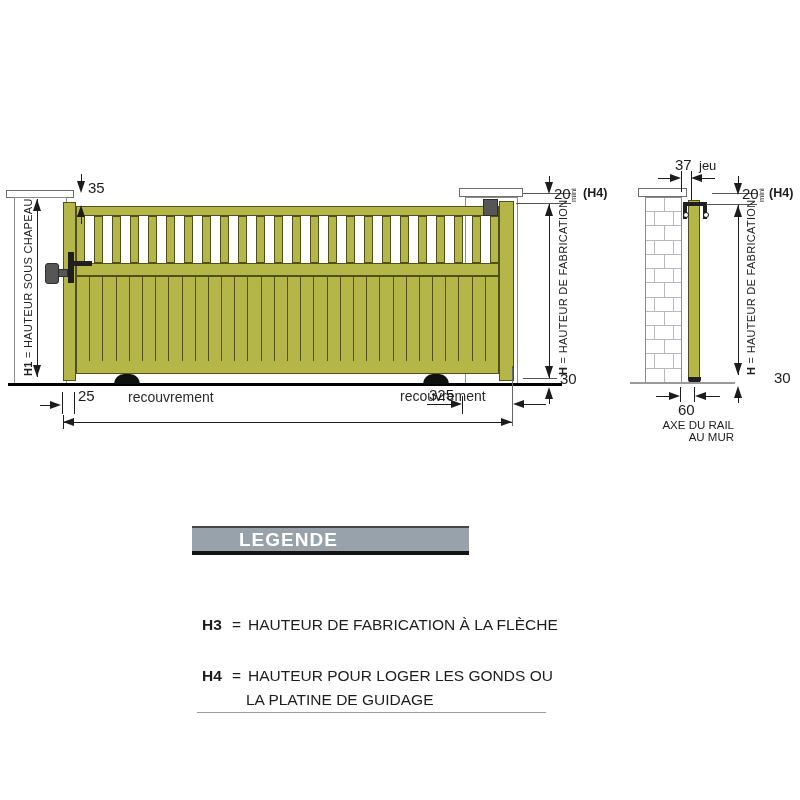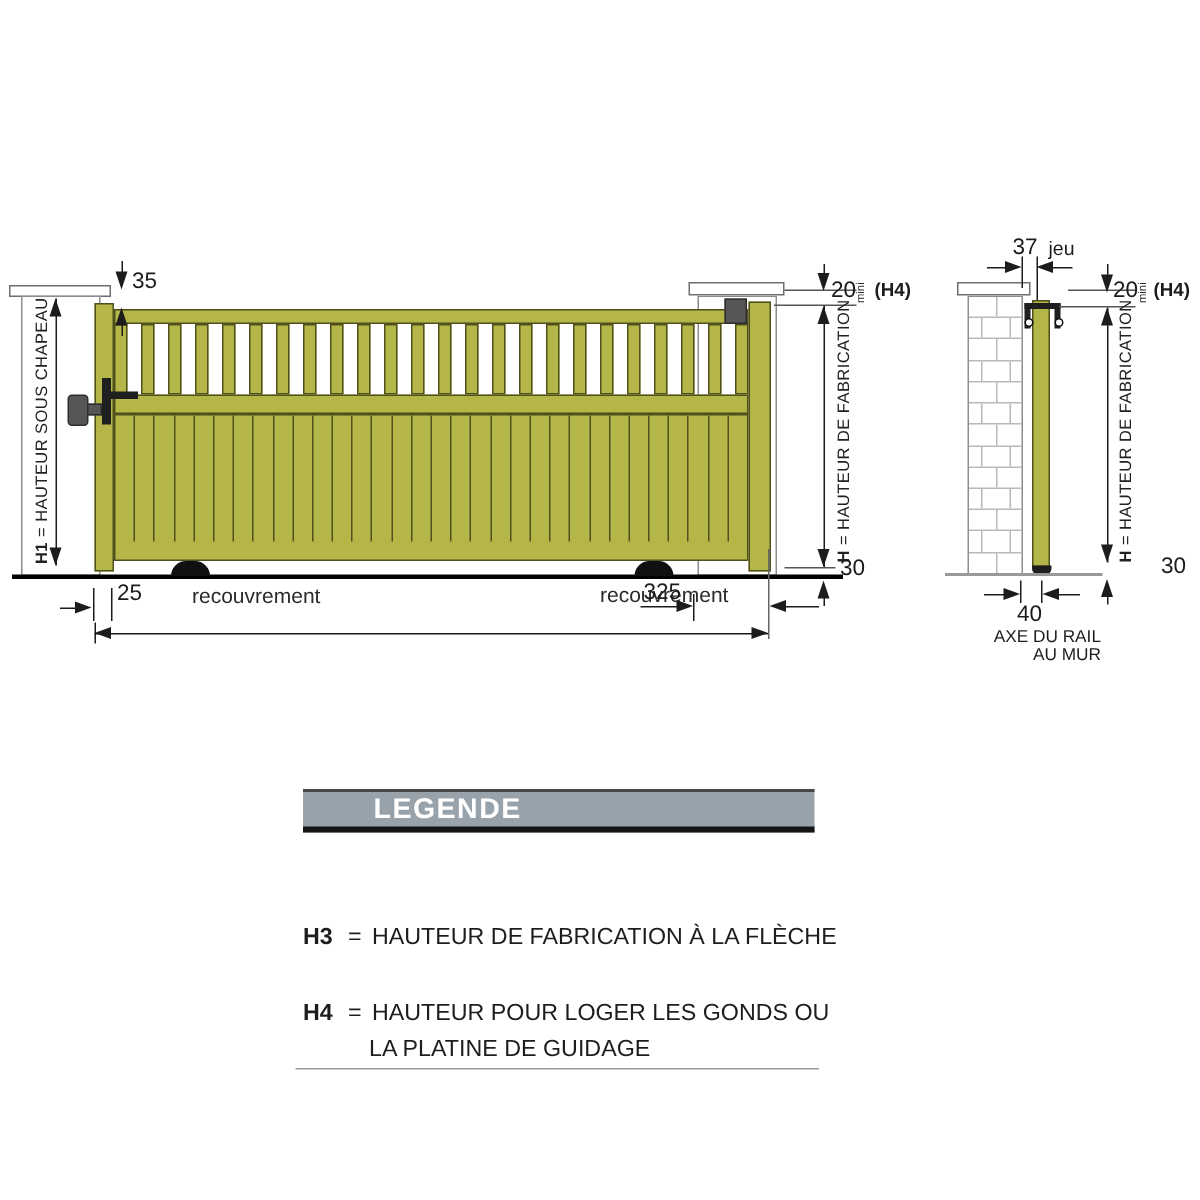--- a/index.html
+++ b/index.html
@@ -269,27 +269,27 @@
   <div class="abs ah-up" style="left:734px;top:386px;"></div>
   <div class="abs vline" style="left:738px;top:396px;height:7px;"></div>
   <div class="abs num" style="left:774px;top:370px;">30</div>
 
   <div class="abs vline" style="left:680px;top:387px;height:15px;"></div>
   <div class="abs vline" style="left:694px;top:387px;height:15px;"></div>
   <div class="abs hline" style="left:656px;top:396px;width:14px;"></div>
   <div class="abs ah-right" style="left:669px;top:392px;"></div>
   <div class="abs ah-left" style="left:695px;top:392px;"></div>
   <div class="abs hline" style="left:706px;top:396px;width:14px;"></div>
-  <div class="abs num" style="left:678px;top:402px;">40</div>
+  <div class="abs num" style="left:678px;top:402px;">60</div>
   <div class="abs" style="left:642px;top:419px;width:92px;text-align:right;font-size:11.5px;line-height:12px;white-space:nowrap;">
     <div>AXE DU RAIL</div>
     <div>AU MUR</div>
   </div>
 
-  <div class="abs" id="legend-bar" style="left:202px;top:526px;width:341px;height:23px;">
+  <div class="abs" id="legend-bar" style="left:192px;top:526px;width:277px;height:23px;">
     <div id="legend-title">LEGENDE</div>
   </div>
 
   <div class="lg-row" style="left:202px;top:616px;">
     <span class="lg-term">H3</span><span class="lg-eq">=</span><span>HAUTEUR DE FABRICATION À LA FLÈCHE</span>
   </div>
   <div class="lg-row" style="left:202px;top:667px;">
     <span class="lg-term">H4</span><span class="lg-eq">=</span><span>HAUTEUR POUR LOGER LES GONDS OU</span>
   </div>
   <div class="lg-row" style="left:246px;top:691px;">

